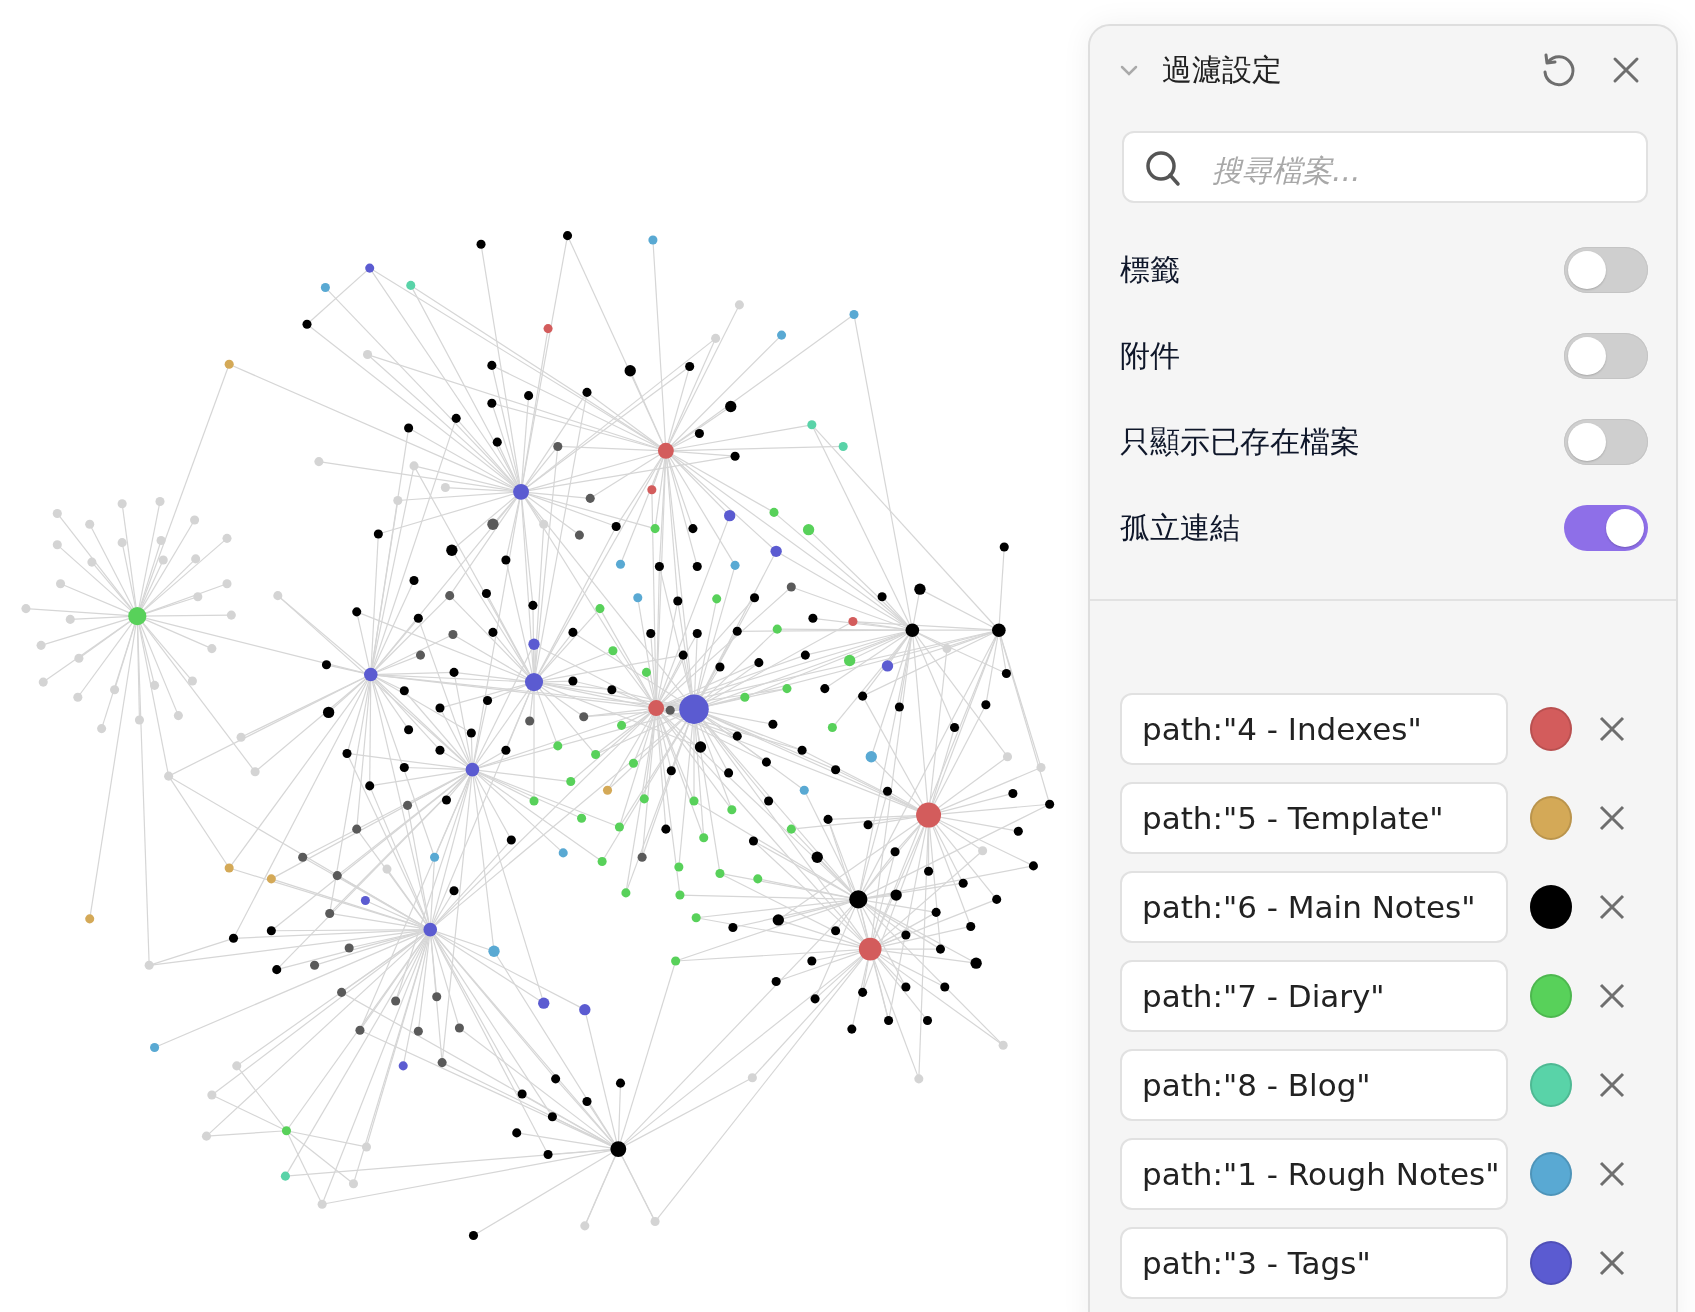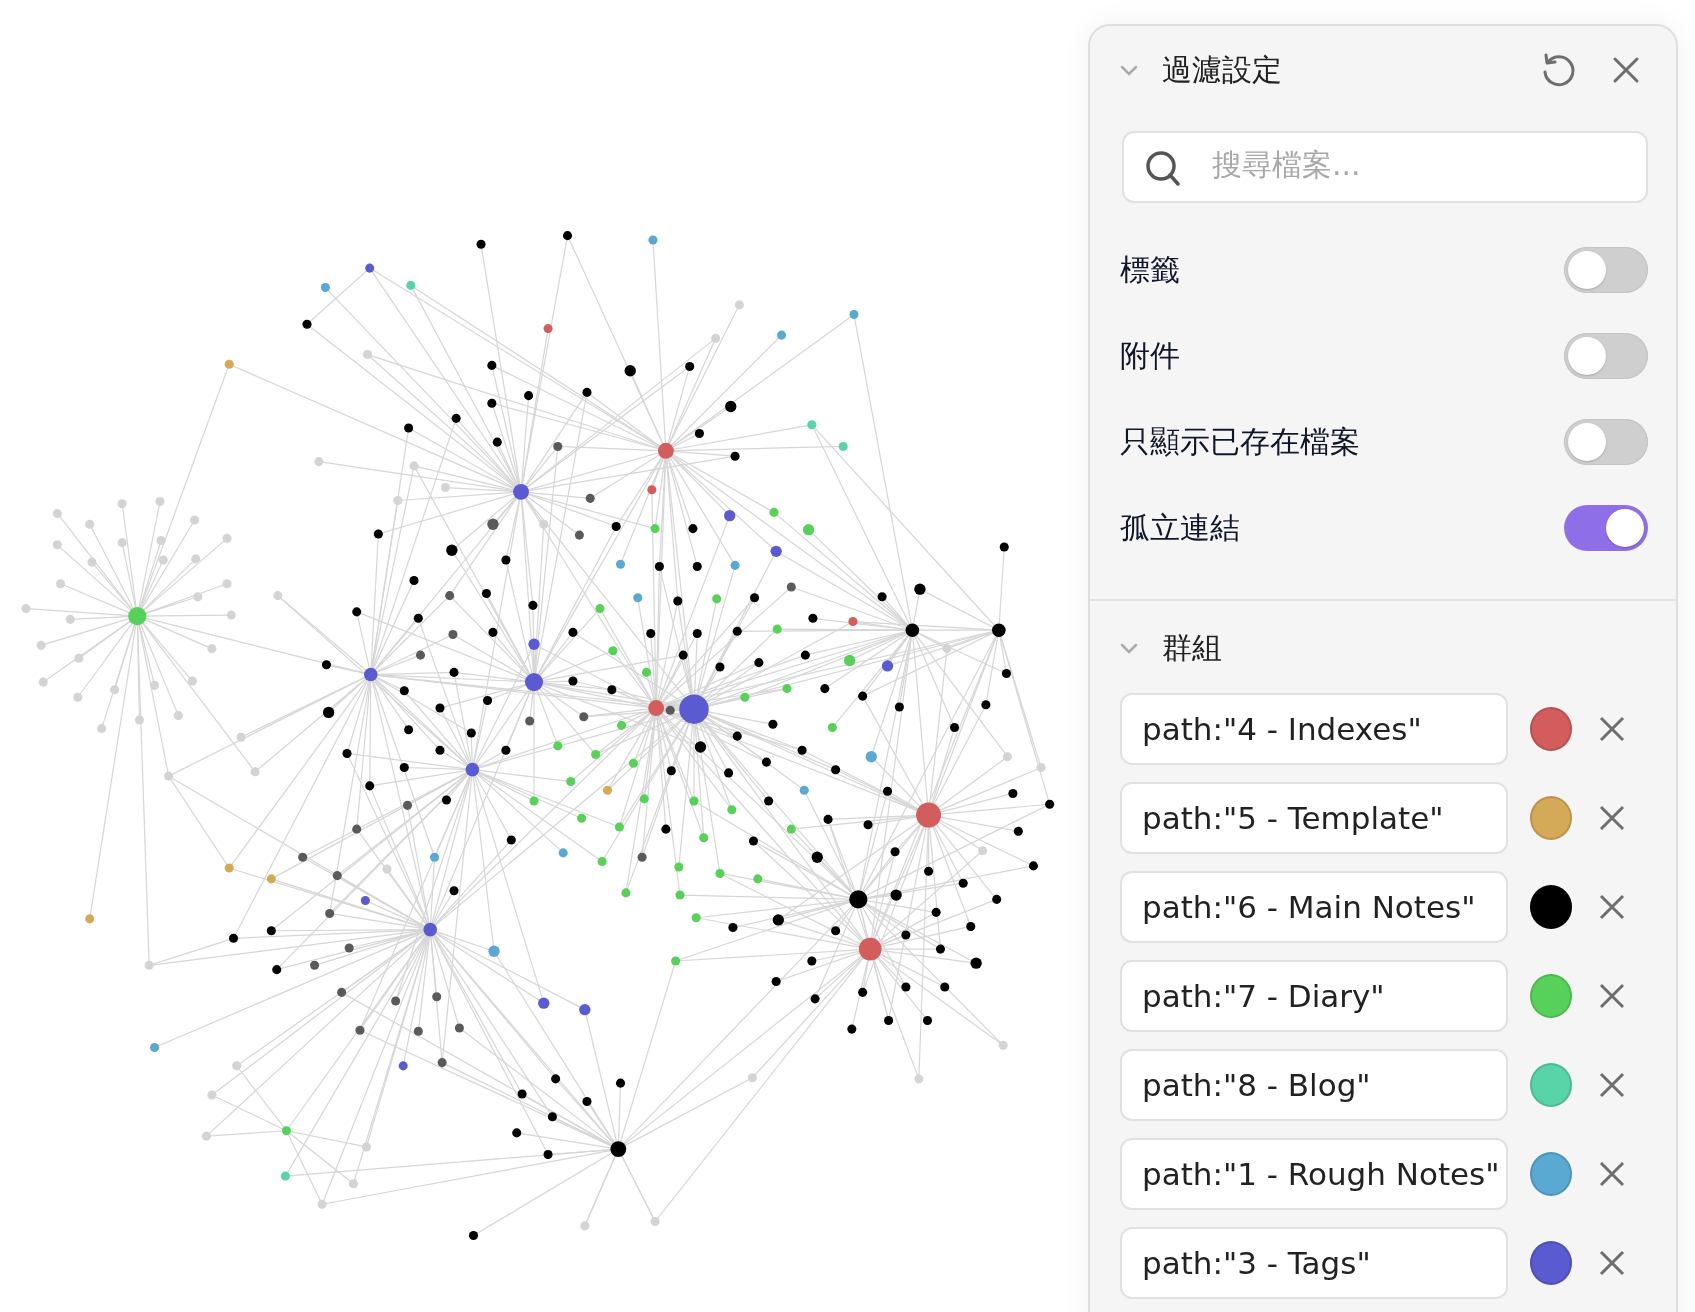--- a/index.html
+++ b/index.html
@@ -9,22 +9,22 @@
   .panel { position:absolute; left:1088px; top:24px; width:590px; height:1320px;
            background:#f5f5f5; border:2px solid #dedede; border-radius:22px;
            box-shadow:0 0 30px rgba(0,0,0,0.06); box-sizing:border-box; }
   .sec-head { position:absolute; left:0; right:0; height:60px; display:flex; align-items:center;padding-left:44px; }
   .chev { position:absolute; left:28px; width:22px; height:22px; }
   .sec-title { position:absolute; left:72px; font-size:30px; color:#222; }
   .icon-btn { position:absolute; width:44px; height:44px; display:flex; align-items:center; justify-content:center; cursor:pointer; }
   .search { position:absolute; left:32px; top:105px; width:526px; height:72px; background:#fff;
             border:2px solid #e1e1e1; border-radius:12px; box-sizing:border-box; }
   .search svg { position:absolute; left:20px; top:16px; }
-  .search input { position:absolute; left:86px; top:6px; width:420px; height:48px; border:none; outline:none;
-                  background:transparent; font-size:30px; color:#222; font-family:"DejaVu Sans", sans-serif; }
+  .search input { position:absolute; left:86px; top:12px; width:420px; height:48px; border:none; outline:none;
+                  background:transparent; font-size:30px; color:#222; font-family:"DejaVu Sans", sans-serif;font-style:italic; }
   .search input::placeholder { color:#a8a8a8; }
   .row { position:absolute; left:30px; right:28px; height:50px; display:flex; align-items:center; }
   .row-label { font-size:30px; color:#0f172a; }
   .toggle { position:absolute; right:0; width:84px; height:46px; border-radius:23px; background:#cfcfcf;
             box-shadow: inset 0 0 0 1px #c4c4c4; cursor:pointer; }
   .toggle .knob { position:absolute; top:4px; left:4px; width:38px; height:38px; border-radius:50%; background:#fff;
                   box-shadow:0 1px 2px rgba(0,0,0,0.2); }
   .toggle.on { background:#8e6fe8; box-shadow:none; }
   .toggle.on .knob { left:42px; }
   .divider { position:absolute; left:0; right:0; top:573px; height:2px; background:#e2e2e2; }
@@ -897,26 +897,20 @@
   </div>
   <div class="row" style="top:477px;">
     <span class="row-label">孤立連結</span>
     <div class="toggle on">
         <div class="knob"></div>
       </div>
   </div>
 
   <div class="divider"></div>
 
-  <div class="sec-head" style="top:592px;">
-    <svg class="chev" viewBox="0 0 22 22">
-        <path d="M4 8 L11 15 L18 8" fill="none" stroke="#aaa" stroke-width="2.5" stroke-linecap="round"></path>
-      </svg>
-    <span class="sec-title">群組</span>
-  </div>
 
   <div class="group" style="top:667px;">
     <input type="text" value="path:&quot;4 - Indexes&quot;" style="">
     <div class="swatch" style="background:#d35c5c"></div>
     <div class="remove">
         <svg width="28" height="28" viewBox="0 0 28 28">
           <path d="M3 3 L25 25 M25 3 L3 25" stroke="#6e6e6e" stroke-width="3"></path>
         </svg>
       </div>
   </div>

